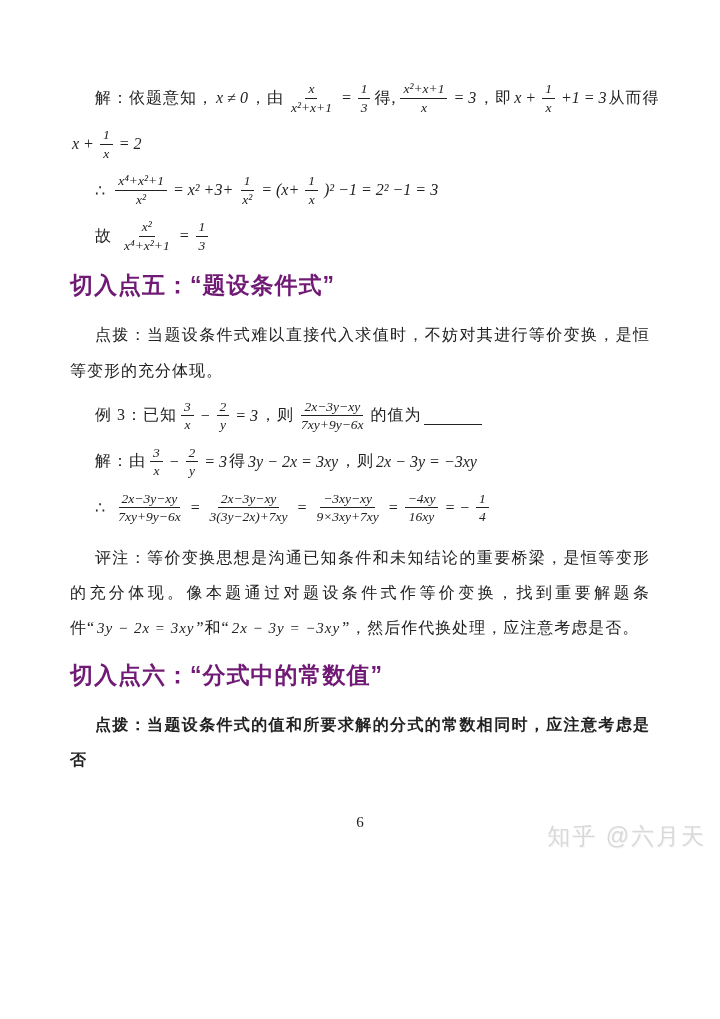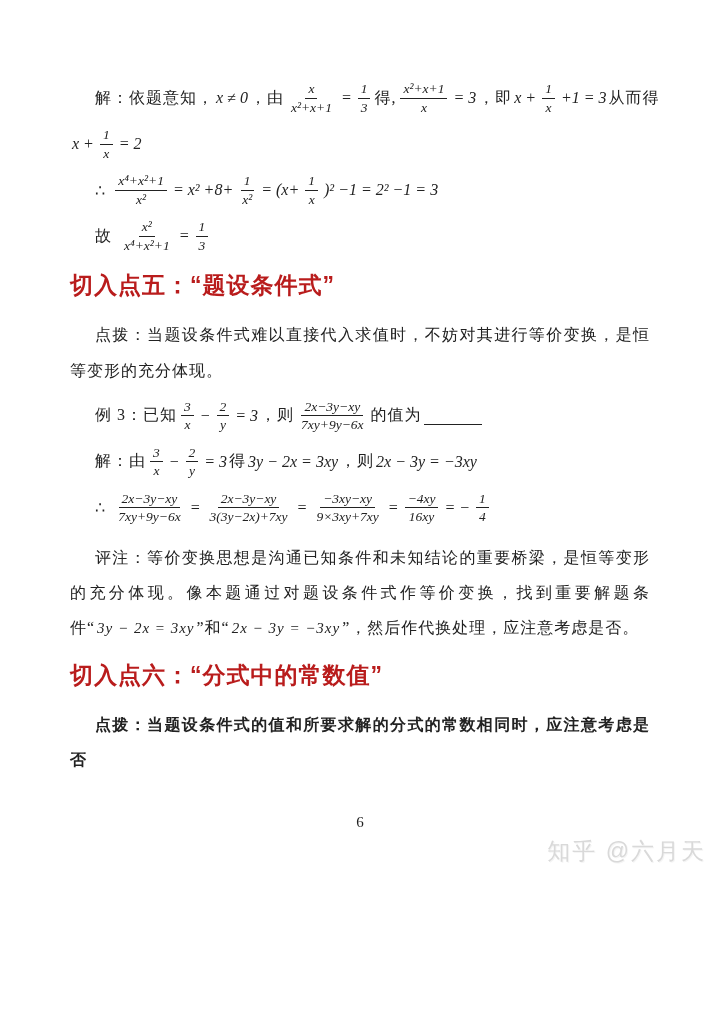--- a/index.html
+++ b/index.html
@@ -60,42 +60,42 @@
     margin:0 0 10px 0;
     letter-spacing:1px;
   }
   .mathpara { display:block; white-space:normal; margin-top:14px; }
   .mathpara .cn { font-style:normal; letter-spacing:1px; }
   .mathpara .mt { font-size:15px; }
   .heading {
     font-family:"Liberation Sans", sans-serif;
     font-size:23px;
     font-weight:700;
-    color:#b91c1c;
+    color:#701a75;
     margin:16px 0 16px 0;
     letter-spacing:1px;
   }
   .heading2 { margin-top:14px; }
   .hei {
     font-family:"Liberation Sans", sans-serif;
     font-weight:600;
     text-align-last:justify;
   }
   .pagenum {
     position:absolute;
     left:0; right:0;
     bottom:50px;
     text-align:center;
     font-size:15px;
     color:#222;
   }
   .watermark {
     position:absolute;
     right:14px;
-    bottom:14px;
+    bottom:29px;
     font-size:23px;
     font-family:"Liberation Sans", sans-serif;
     color:#d9d9d9;
     letter-spacing:2px;
     text-shadow:1px 1px 0 #f5f5f5;
   }
 </style>
 </head>
 <body>
 
@@ -136,21 +136,21 @@
         <span class="den">x</span>
       </span>
       <span class="mt">= 2</span>
     </div>
   <div class="mathline indent">
       <span class="cn">∴ </span>
       <span class="frac">
         <span class="num">x⁴+x²+1</span>
         <span class="den">x²</span>
       </span>
-      <span class="mt">= x² +8+</span>
+      <span class="mt">= x² +3+</span>
       <span class="frac">
         <span class="num">1</span>
         <span class="den">x²</span>
       </span>
       <span class="mt">= (x+</span>
       <span class="frac">
         <span class="num">1</span>
         <span class="den">x</span>
       </span>
       <span class="mt">)² −1 = 2² −1 = 3</span>

